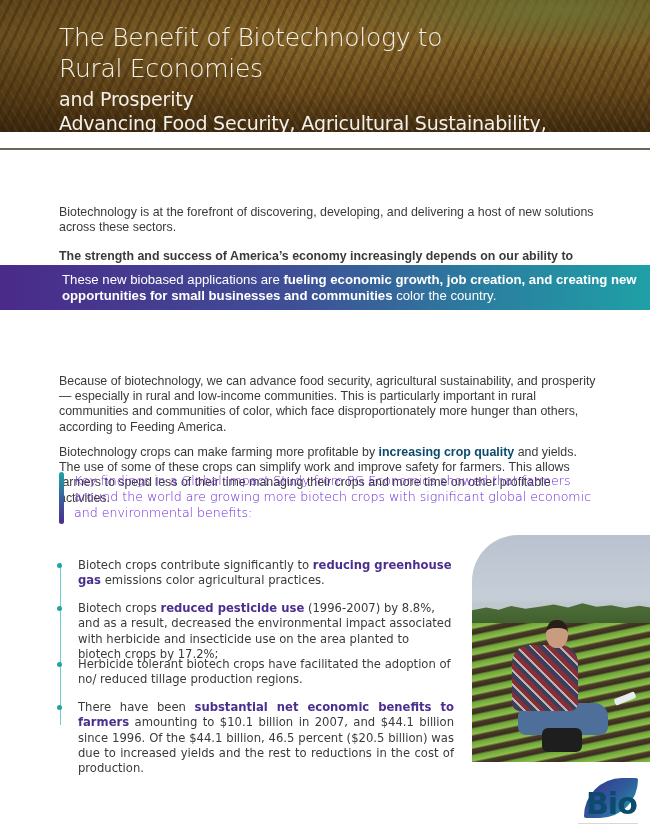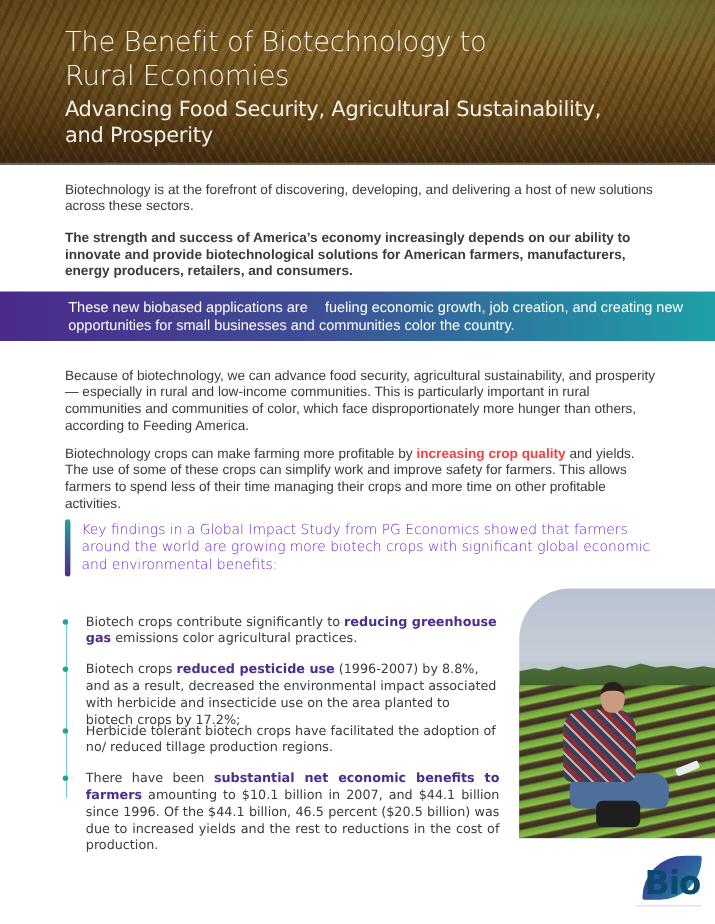--- a/index.html
+++ b/index.html
@@ -1,21 +1,21 @@
 <!DOCTYPE html>
 <html><head>
   <meta charset="utf-8">
   <style>
     * { margin: 0; padding: 0; box-sizing: border-box; }
     html, body { width: 650px; height: 840px; background: #ffffff; overflow: hidden; }
     body { position: relative; font-family: "DejaVu Sans", sans-serif; color: #333333; }
 
     
     .hero {
-      position: absolute; left: 0; top: 0; width: 650px; height: 150px;
+      position: absolute; left: 0; top: 0; width: 650px; height: 132px;
       background:
         radial-gradient(ellipse 320px 60px at 560px 10px, rgba(120,130,60,0.85), rgba(120,130,60,0) 70%),
         repeating-linear-gradient(115deg, rgba(60,35,10,0.35) 0px, rgba(60,35,10,0.35) 3px, rgba(0,0,0,0) 3px, rgba(0,0,0,0) 9px),
         repeating-linear-gradient(60deg, rgba(170,130,60,0.18) 0px, rgba(170,130,60,0.18) 2px, rgba(0,0,0,0) 2px, rgba(0,0,0,0) 7px),
         linear-gradient(180deg, #7a5a22 0%, #8a6a2c 30%, #6b4c1c 70%, #3e2a10 100%);
       overflow: hidden;
     }
     .hero::after {
       content: ""; position: absolute; inset: 0;
       background: linear-gradient(90deg, rgba(40,25,8,0.35) 0%, rgba(40,25,8,0.05) 45%, rgba(40,25,8,0.15) 100%);
@@ -26,36 +26,36 @@
       font-size: 25px; line-height: 31px; letter-spacing: -0.3px;
     }
     .hero-subtitle {
       margin-top: 3px; font-size: 19px; line-height: 24px; letter-spacing: -0.2px; font-weight: 400;
     }
     .hero-border { position: absolute; left: 0; top: 148px; width: 650px; height: 2px; background: #6d6558; z-index: 3; }
 
     
     .para {
       position: absolute; left: 59px; width: 540px;
-      font-family: "Liberation Sans", sans-serif; font-size: 12.4px; line-height: 15.2px; color: #3a3a3a;
+      font-family: "Liberation Sans", sans-serif; font-size: 12.4px; line-height: 15.2px; color: #3a3a3a; margin-top: 40px;
     }
     .p1 { top: 165px; }
     .p2 { top: 209px; font-weight: bold; }
     .p3 { top: 334px; }
     .p4 { top: 405px; }
-    .hl { color: #ef4444; font-weight: 600; }
+    .hl { color: #0c4a6e; font-weight: 600; }
 
     
     .banner {
       position: absolute; left: 0; top: 265px; width: 650px; height: 45px;
       background: linear-gradient(90deg, #4a2a8a 0%, #3f4f96 45%, #2a7fa0 75%, #1fa0a6 100%);
       color: #ffffff; font-family: "Liberation Sans", sans-serif;
       font-size: 13.2px; line-height: 15.5px; padding: 7px 0 0 62px;
     }
-    .banner b { font-weight: 400; margin-left: 12px; }
+    .banner b { font-weight: 700; }
 
     
     .callout {
       position: absolute; left: 59px; top: 472px; width: 545px; height: 52px;
     }
     .callout-bar {
       position: absolute; left: 0; top: 0; width: 5px; height: 52px; border-radius: 3px;
       background: linear-gradient(180deg, #1fa3a3 0%, #3d5a9c 55%, #4b2d8d 100%);
     }
     .callout-text {
@@ -140,22 +140,22 @@
 </head>
 <body>
 
 <div class="hero">
   <div class="hero-text">
     <div class="hero-title">
       <div>The Benefit of Biotechnology to</div>
       <div>Rural Economies</div>
     </div>
     <div class="hero-subtitle">
+      <div>and Prosperity</div>
       <div>Advancing Food Security, Agricultural Sustainability,</div>
-      <div>and Prosperity</div>
     </div>
   </div>
 </div>
 <div class="hero-border"></div>
 
 <p class="para p1">Biotechnology is at the forefront of discovering, developing, and delivering a host of new solutions across these sectors.</p>
 <p class="para p2">The strength and success of America’s economy increasingly depends on our ability to innovate and provide biotechnological solutions for American farmers, manufacturers, energy producers, retailers, and consumers.</p>
 
 <div class="banner">
   <span>These new biobased applications are </span><b>fueling economic growth, job creation, and creating new opportunities for small businesses and communities</b><span> color the country.</span>

